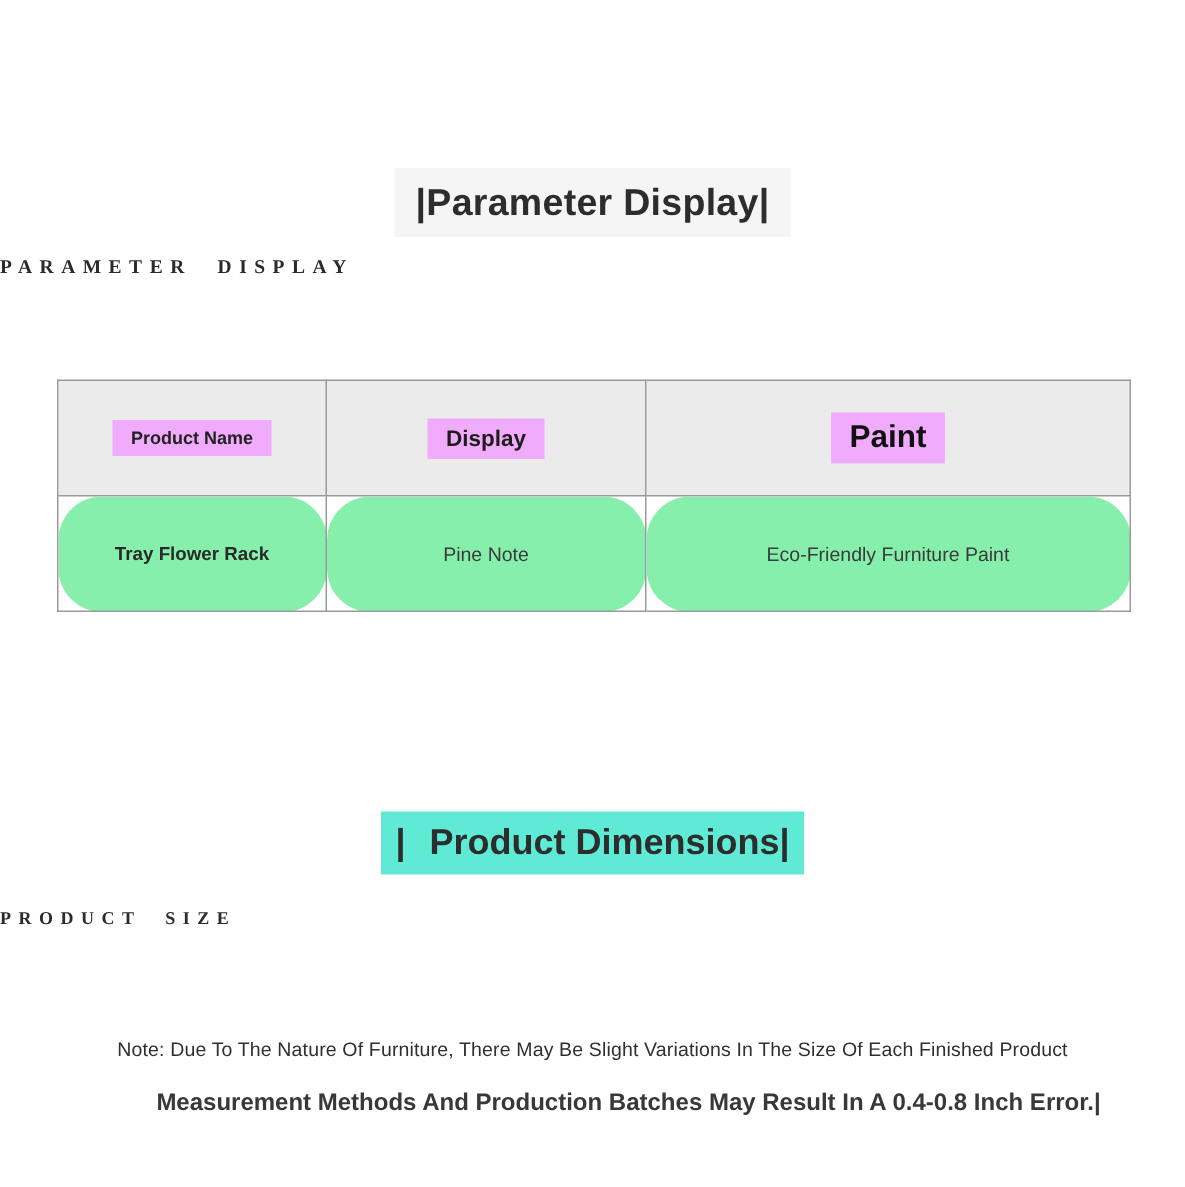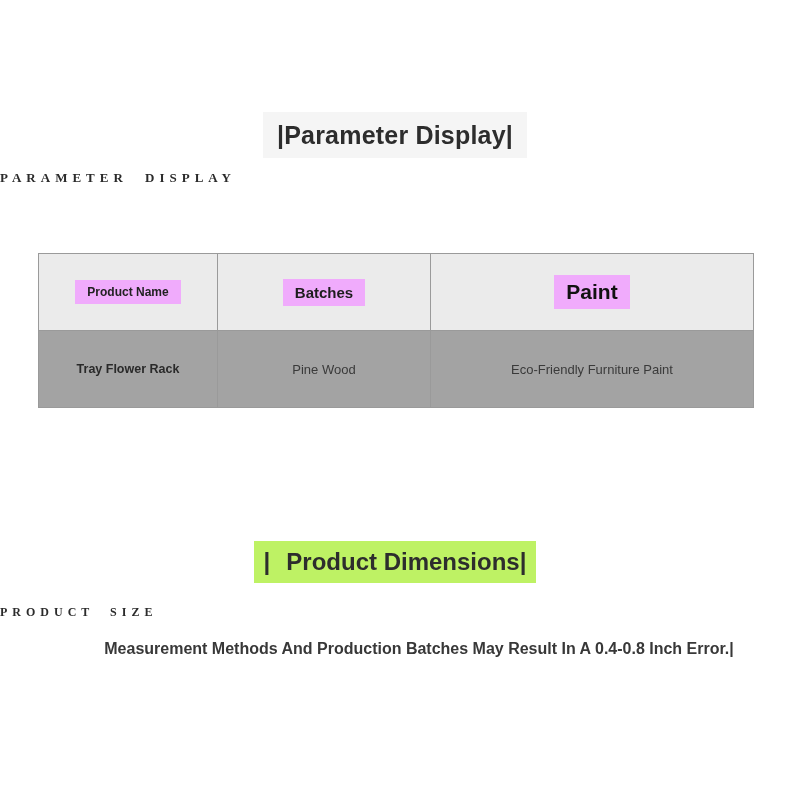--- a/index.html
+++ b/index.html
@@ -52,21 +52,21 @@
   }
   table.spec th, table.spec td {
     border: 1px solid #9a9a9a;
     text-align: center;
     vertical-align: middle;
     height: 76px;
     padding: 0 6px;
     overflow: hidden;
   }
   table.spec thead th { background: #ebebeb; font-weight: normal; }
-  table.spec tbody td { background: #a3a3a3; }
+  table.spec tbody td { background: #86efac; border-radius: 29px; }
 
   .hl {
     display: inline-block;
     background: #f0abfc;
     padding: 5px 12px;
   }
   .th-product-name { font-size: 12px; font-weight: bold; color: #222; }
   .th-material     { font-size: 15px; font-weight: bold; color: #1d1d1d; }
   .th-paint        { font-size: 21px; font-weight: bold; color: #111; }
 
@@ -76,21 +76,21 @@
 
   
   .dim-head { padding-top: 0; margin-top: 133px; }
   .dim-title {
     display: inline-block;
     margin: 0;
     font-size: 24px;
     font-weight: bold;
     line-height: 34px;
     color: #2d2d2d;
-    background: #bef264;
+    background: #5eead4;
     padding: 4px 10px;
   }
   .dim-title .bar { margin-right: 16px; }
 
   .dim-sub { margin-top: 22px; font-size: 12px; letter-spacing: 5px; word-spacing: 8px; }
 
   
   .note1 {
     margin: 72px 0 0 0;
     text-align: center;
@@ -124,40 +124,41 @@
       <col style="width:179px">
       <col style="width:213px">
       <col style="width:323px">
     </colgroup>
     <thead>
       <tr>
         <th>
           <span class="hl th-product-name">Product Name</span>
         </th>
         <th>
-          <span class="hl th-material">Batches</span>
+          <span class="hl th-material">Display</span>
         </th>
         <th>
           <span class="hl th-paint">Paint</span>
         </th>
       </tr>
     </thead>
     <tbody>
       <tr>
         <td class="td-product-name">Tray Flower Rack</td>
-        <td class="td-material">Pine Wood</td>
+        <td class="td-material">Pine Note</td>
         <td class="td-paint">Eco-Friendly Furniture Paint</td>
       </tr>
     </tbody>
   </table>
 
   <section>
     <div class="section-head dim-head">
       <h2 class="dim-title"><span class="bar">|</span><span>Product Dimensions|</span></h2>
     </div>
     <div class="sub-title dim-sub">PRODUCT SIZE</div>
   </section>
 
   <div>
+    <p class="note1">Note: Due To The Nature Of Furniture, There May Be Slight Variations In The Size Of Each Finished Product</p>
     <p class="note2">Measurement Methods And Production Batches May Result In A 0.4-0.8 Inch Error.|</p>
   </div>
 
 </div>
 
 </body></html>

